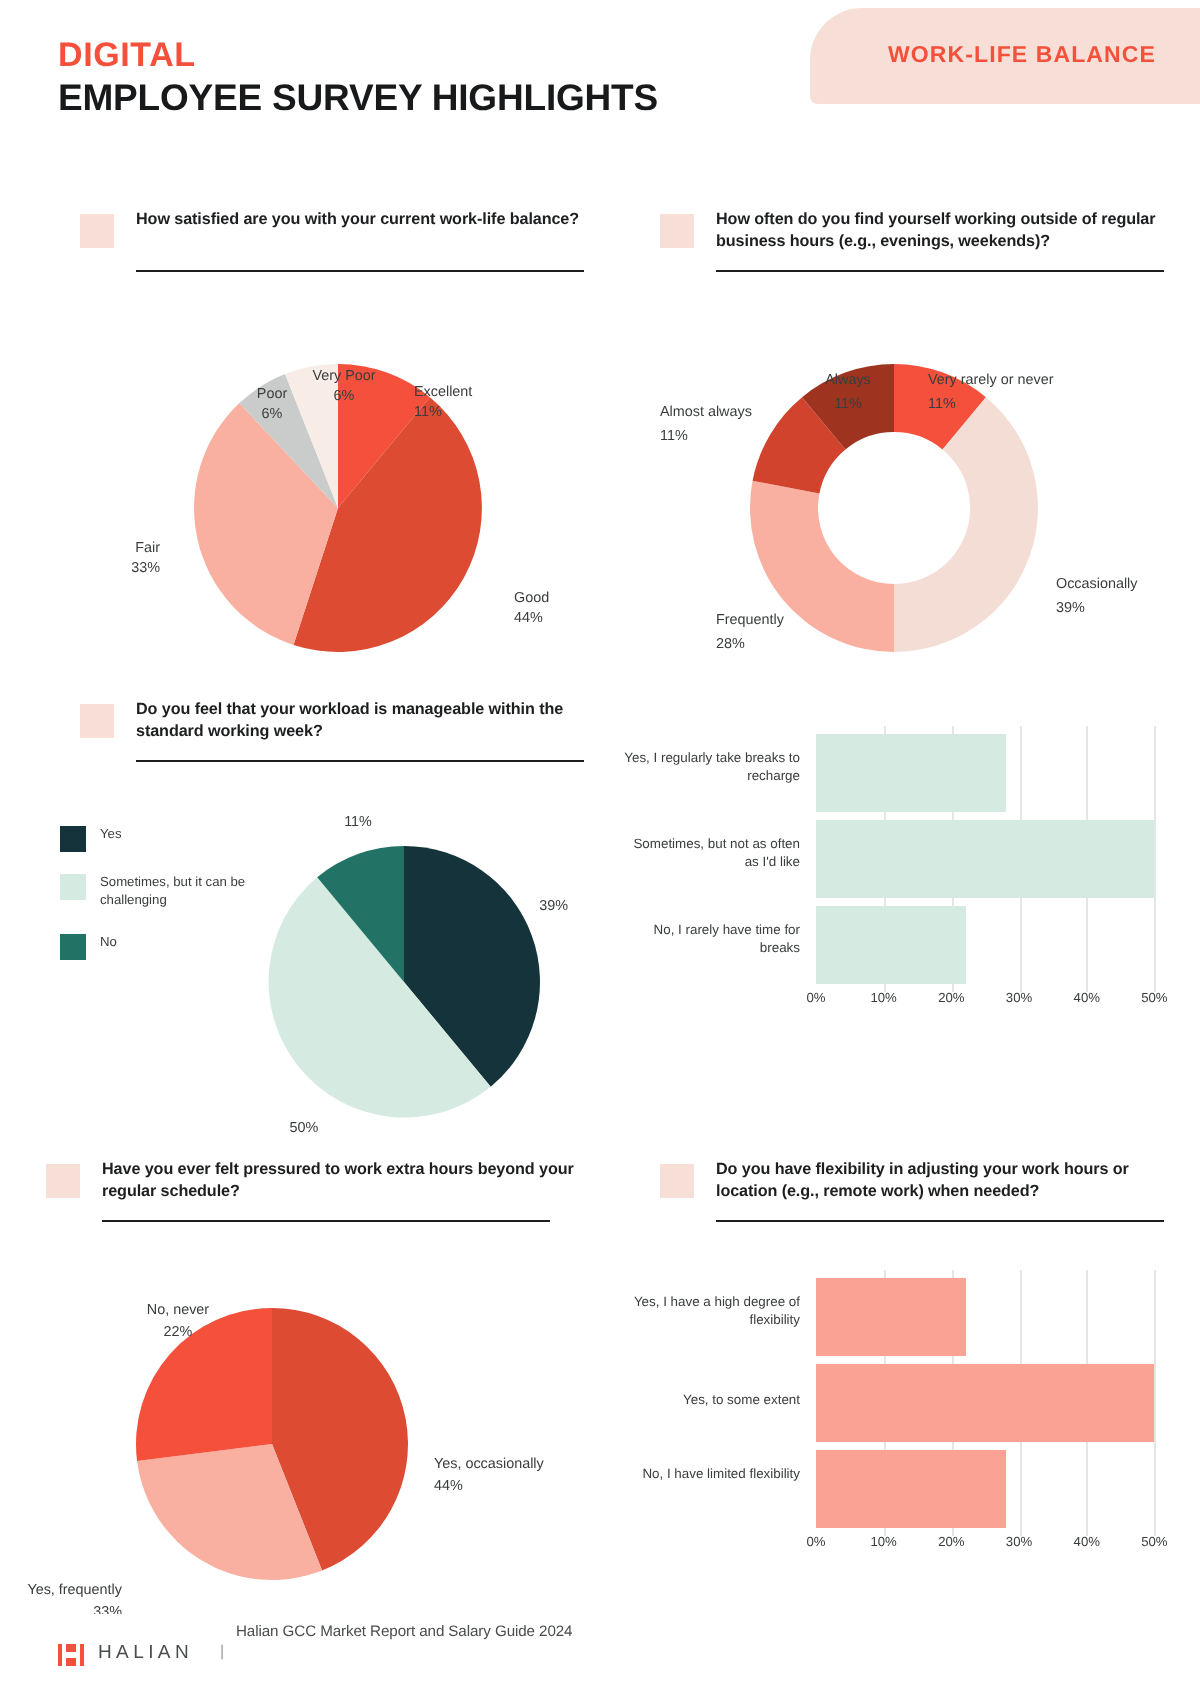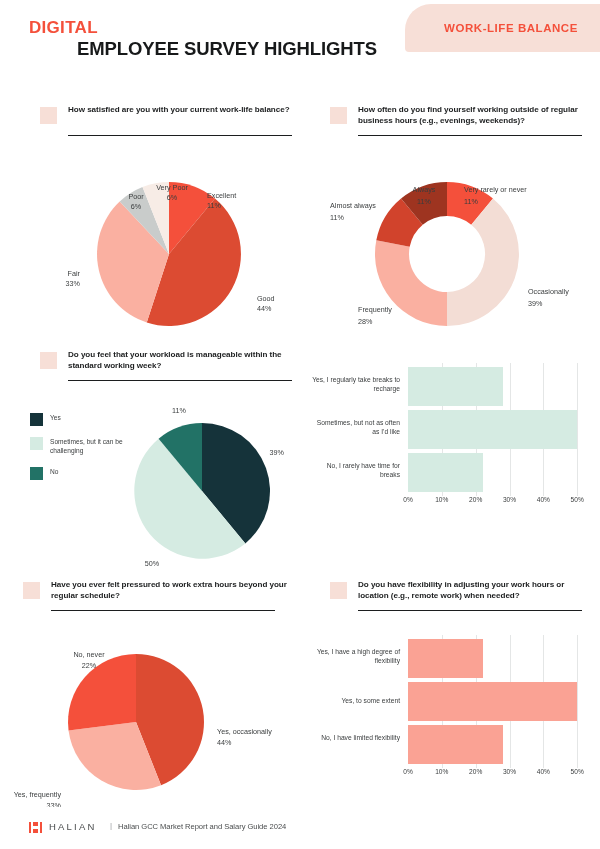--- a/index.html
+++ b/index.html
@@ -20,21 +20,21 @@
   }
   .banner-text {
     color:#F4503B; font-size:11.5px; font-weight:700; letter-spacing:.55px;padding-left:17px;
   }
   .kicker {
     position:absolute; left:29px; top:18px;
     color:#F4503B; font-size:17px; font-weight:700; letter-spacing:.3px;
   }
   .title {
     position:absolute; left:29px; top:38px;
-    color:#17191A; font-size:18.5px; font-weight:700; letter-spacing:-.1px;margin-left:48px;
+    color:#17191A; font-size:18.5px; font-weight:700; letter-spacing:-.1px;
   }
 
   
   .grid { position:absolute; left:0; top:104px; width:600px; }
   .cell { position:absolute; width:282px; height:230px; }
   .c0 { left:22px;  top:0; }
   .c1 { left:312px; top:0; }
   .c2 { left:22px;  top:245px; }
   .c3 { left:312px; top:245px; }
   .c4 { left:5px;  top:475px; }
@@ -84,21 +84,21 @@
   .logo-mark { position:absolute; left:29px; top:17px; display:flex; align-items:center; height:11px; }
   .lm-bar { width:2.2px; height:11px; background:#F4503B; }
   .lm-gap { width:1.6px; }
   .lm-mid { width:5.2px; height:11px; background:#F4503B; position:relative; }
   .lm-mid::after { content:""; position:absolute; left:0; top:3.6px; width:5.2px; height:3.8px; background:#fff; }
   .logo-word {
     position:absolute; left:49px; top:16px;
     font-size:9.5px; letter-spacing:2.2px; color:#4A4D4E;
   }
   .foot-sep { position:absolute; left:110px; top:16px; font-size:8px; color:#9A9D9E; }
-  .foot-text { position:absolute; left:118px; top:17px; font-size:7.6px; color:#4A4D4E; letter-spacing:-.05px; }
+  .foot-text { position:absolute; left:118px; top:6px; font-size:7.6px; color:#4A4D4E; letter-spacing:-.05px; }
 </style>
 </head>
 <body>
 
 <div class="page">
 
   <div class="header">
     <div class="banner">
       <span class="banner-text">WORK-LIFE BALANCE</span>
     </div>

